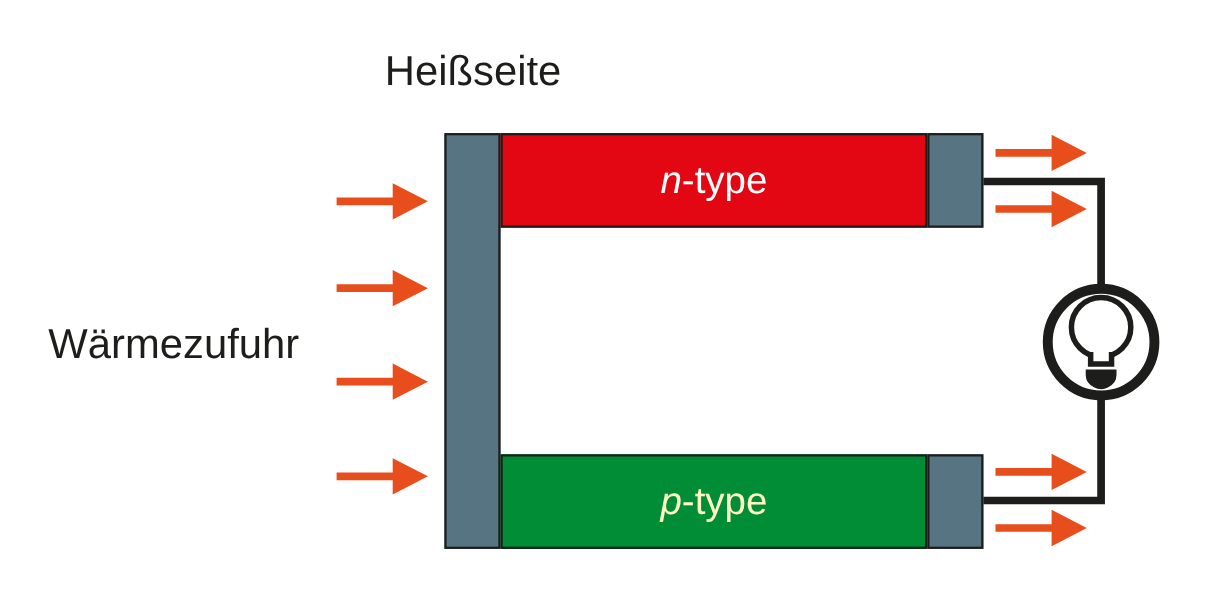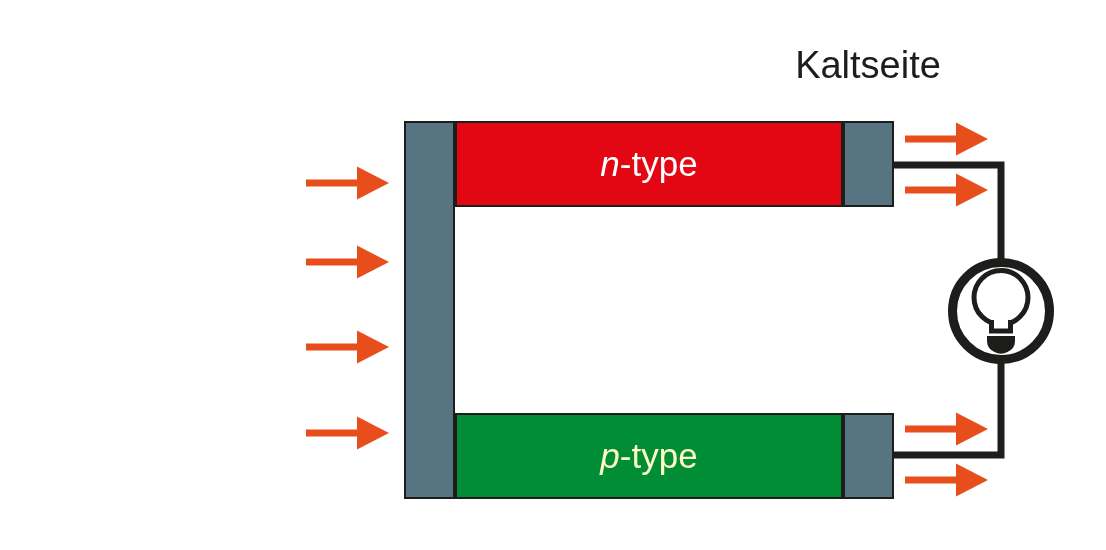--- a/index.html
+++ b/index.html
@@ -56,21 +56,22 @@
     width: 1106px;
     height: 550px;
     pointer-events: none;
   }
 </style>
 </head>
 <body>
 
 <div class="canvas">
 
-  <div class="lbl lbl-cold">Kaltseite</div>
+  <div class="lbl lbl-hot">Heißseite</div>
+  <div class="lbl lbl-in">Wärmezufuhr</div>
 
   <div class="plate plate-hot" style="background-color: rgb(87, 116, 131);"></div>
   <div class="plate plate-cold-n" style="background-color: rgb(87, 116, 131);"></div>
   <div class="plate plate-cold-p" style="background-color: rgb(87, 116, 131);"></div>
 
   <div class="leg leg-n" style="background-color: rgb(227, 6, 19);">
     <span style="color: rgb(255, 255, 255); text-align: right;">
       <span class="it">n</span><span>-type</span>
     </span>
   </div>

